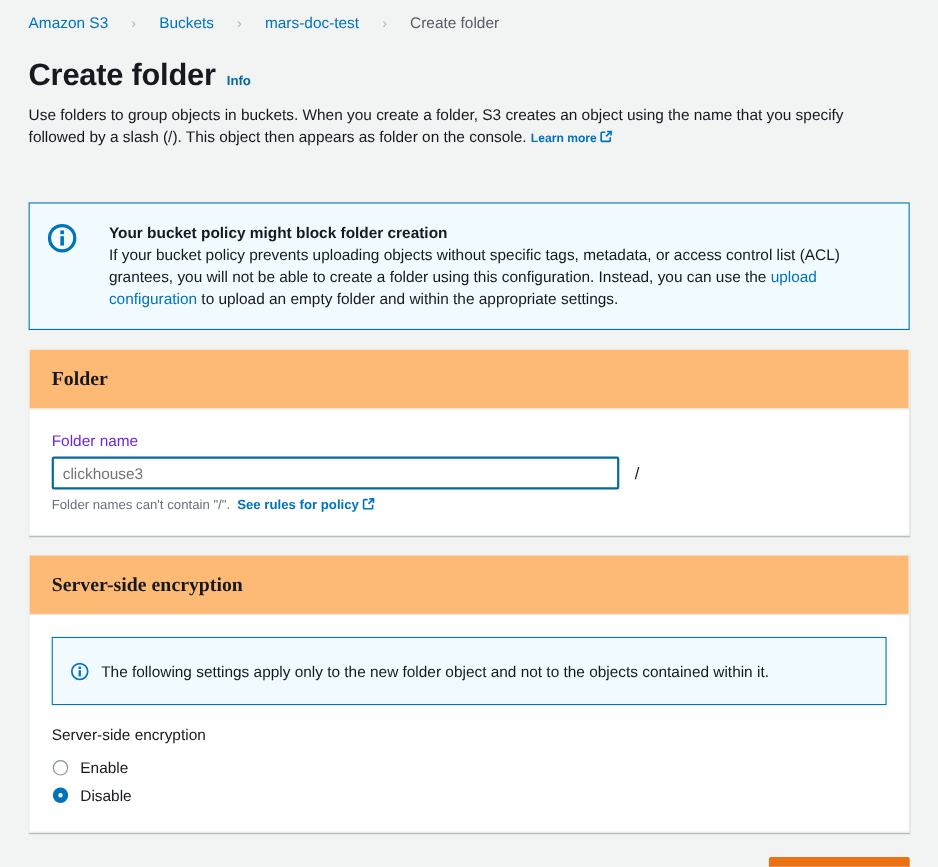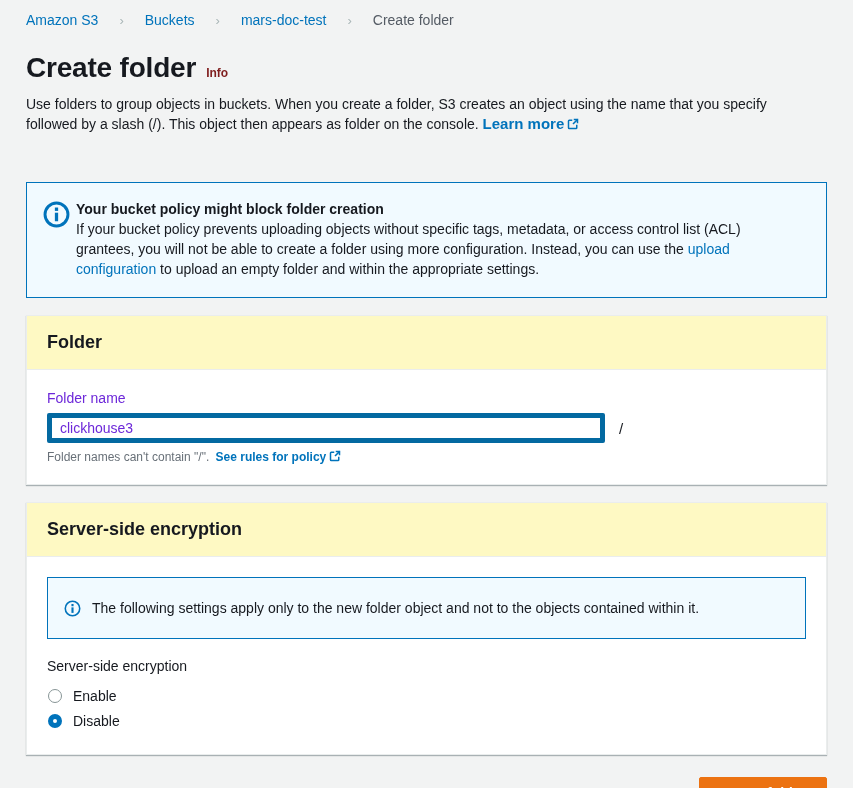--- a/index.html
+++ b/index.html
@@ -14,68 +14,69 @@
 
   
   .breadcrumb { display: flex; align-items: center; gap: 21px; padding: 2px 0 0 0; font-size: 14px; }
   .breadcrumb a { color: #0073bb; text-decoration: none; }
   .crumb-sep { color: #aab7b8; font-size: 13px; }
   .crumb-current { color: #545b64; }
 
   
   .title-row { margin-top: 24px; display: flex; align-items: baseline; gap: 10px; }
   h1 { font-size: 28px; font-weight: 700; color: #16191f; letter-spacing: -0.2px; }
-  .info-link { font-size: 12px; font-weight: 700; color: #7f1d1d; text-decoration: none; }
+  .info-link { font-size: 12px; font-weight: 700; color: #0369a1; text-decoration: none; }
 
   .description { margin-top: 10px; font-size: 14px; line-height: 20px; color: #16191f; max-width: 790px; }
-  .ext-link { color: #0073bb; font-weight: 700; font-size: 15px; text-decoration: none; white-space: nowrap; }
+  .ext-link { color: #0073bb; font-weight: 700; font-size: 11px; text-decoration: none; white-space: nowrap; }
   .ext-icon { vertical-align: -1px; margin-left: 3px; }
 
   
   .alert {
     margin-top: 16px;
     background: #f1faff;
     border: 1px solid #0073bb;
     display: flex;
     align-items: flex-start;
   }
-  .alert.big { padding: 16px 16px 18px 16px; gap: 6px; margin-top: 48px; }
+  .alert.big { padding: 16px 16px 18px 16px; gap: 29px; margin-top: 48px; }
   .alert-title { font-weight: 700; font-size: 14px; line-height: 20px; }
   .alert-body { font-size: 14px; line-height: 20px; max-width: 700px; }
   .alert-body a { color: #0073bb; text-decoration: none; }
   .alert.small { margin-top: 0; padding: 20px 16px; gap: 11px; align-items: center; }
   .alert.small .alert-body { max-width: none; text-align: center; }
 
   
   .card {
     margin-top: 17px;
     background: #ffffff;
     border: 1px solid #eaeded;
     box-shadow: 0 1px 1px 0 rgba(0, 28, 36, 0.3);
   }
   .card-header {
-    background: #fef9c3;
+    background: #fdba74;
     border-bottom: 1px solid #eaeded;
     padding: 16px 20px;
+    font-family: Liberation Serif, serif;
   }
   .card-header h2 { font-size: 18px; font-weight: 700; color: #16191f; }
   .card-body { padding: 20px; }
 
   
   .field-label { display: block; font-size: 14px; color: #6d28d9; margin-bottom: 7px; }
   .input-row { display: flex; align-items: center; gap: 14px; }
   .text-input {
-    width: 558px;
+    width: 516px;
     height: 30px;
-    border: 5px solid #0369a1;
+    border: 2px solid #0369a1;
     border-radius: 2px;
     padding: 3px 8px;
     font-size: 14px;
     font-family: "Liberation Sans", sans-serif;
-    color: #6d28d9;
+    color: #737373;
     outline: none;
     background: #fff;
   }
   .slash-suffix { font-size: 15px; color: #16191f; }
   .helper-row { margin-top: 7px; font-size: 12px; color: #687078; }
   .helper-link { color: #0073bb; font-weight: 700; font-size: 12px; text-decoration: none; margin-left: 3px; }
 
   
   .radio-group-label { display: block; font-size: 14px; margin: 19px 0 10px 0; }
   .radio-row { display: flex; align-items: center; gap: 11px; padding: 4px 0 5px 1px; }
@@ -131,21 +132,21 @@
 
   <div class="alert big">
     <svg width="27" height="27" viewBox="0 0 24 24" style="flex:0 0 auto; margin-top:2px;">
       <circle cx="12" cy="12" r="10.2" fill="none" stroke="#0073bb" stroke-width="2.6"></circle>
       <rect x="10.55" y="5.8" width="2.9" height="3" fill="#0073bb"></rect>
       <rect x="10.55" y="10.4" width="2.9" height="7.6" fill="#0073bb"></rect>
     </svg>
     <div>
       <div class="alert-title">Your bucket policy might block folder creation</div>
       <div class="alert-body">
-        <span>If your bucket policy prevents uploading objects without specific tags, metadata, or access control list (ACL) grantees, you will not be able to create a folder using more configuration. Instead, you can use the </span><a href="#">upload configuration</a><span> to upload an empty folder and within the appropriate settings.</span>
+        <span>If your bucket policy prevents uploading objects without specific tags, metadata, or access control list (ACL) grantees, you will not be able to create a folder using this configuration. Instead, you can use the </span><a href="#">upload configuration</a><span> to upload an empty folder and within the appropriate settings.</span>
       </div>
     </div>
   </div>
 
   <section class="card">
     <div class="card-header">
       <h2>Folder</h2>
     </div>
     <div class="card-body">
       <label class="field-label">Folder name</label>

